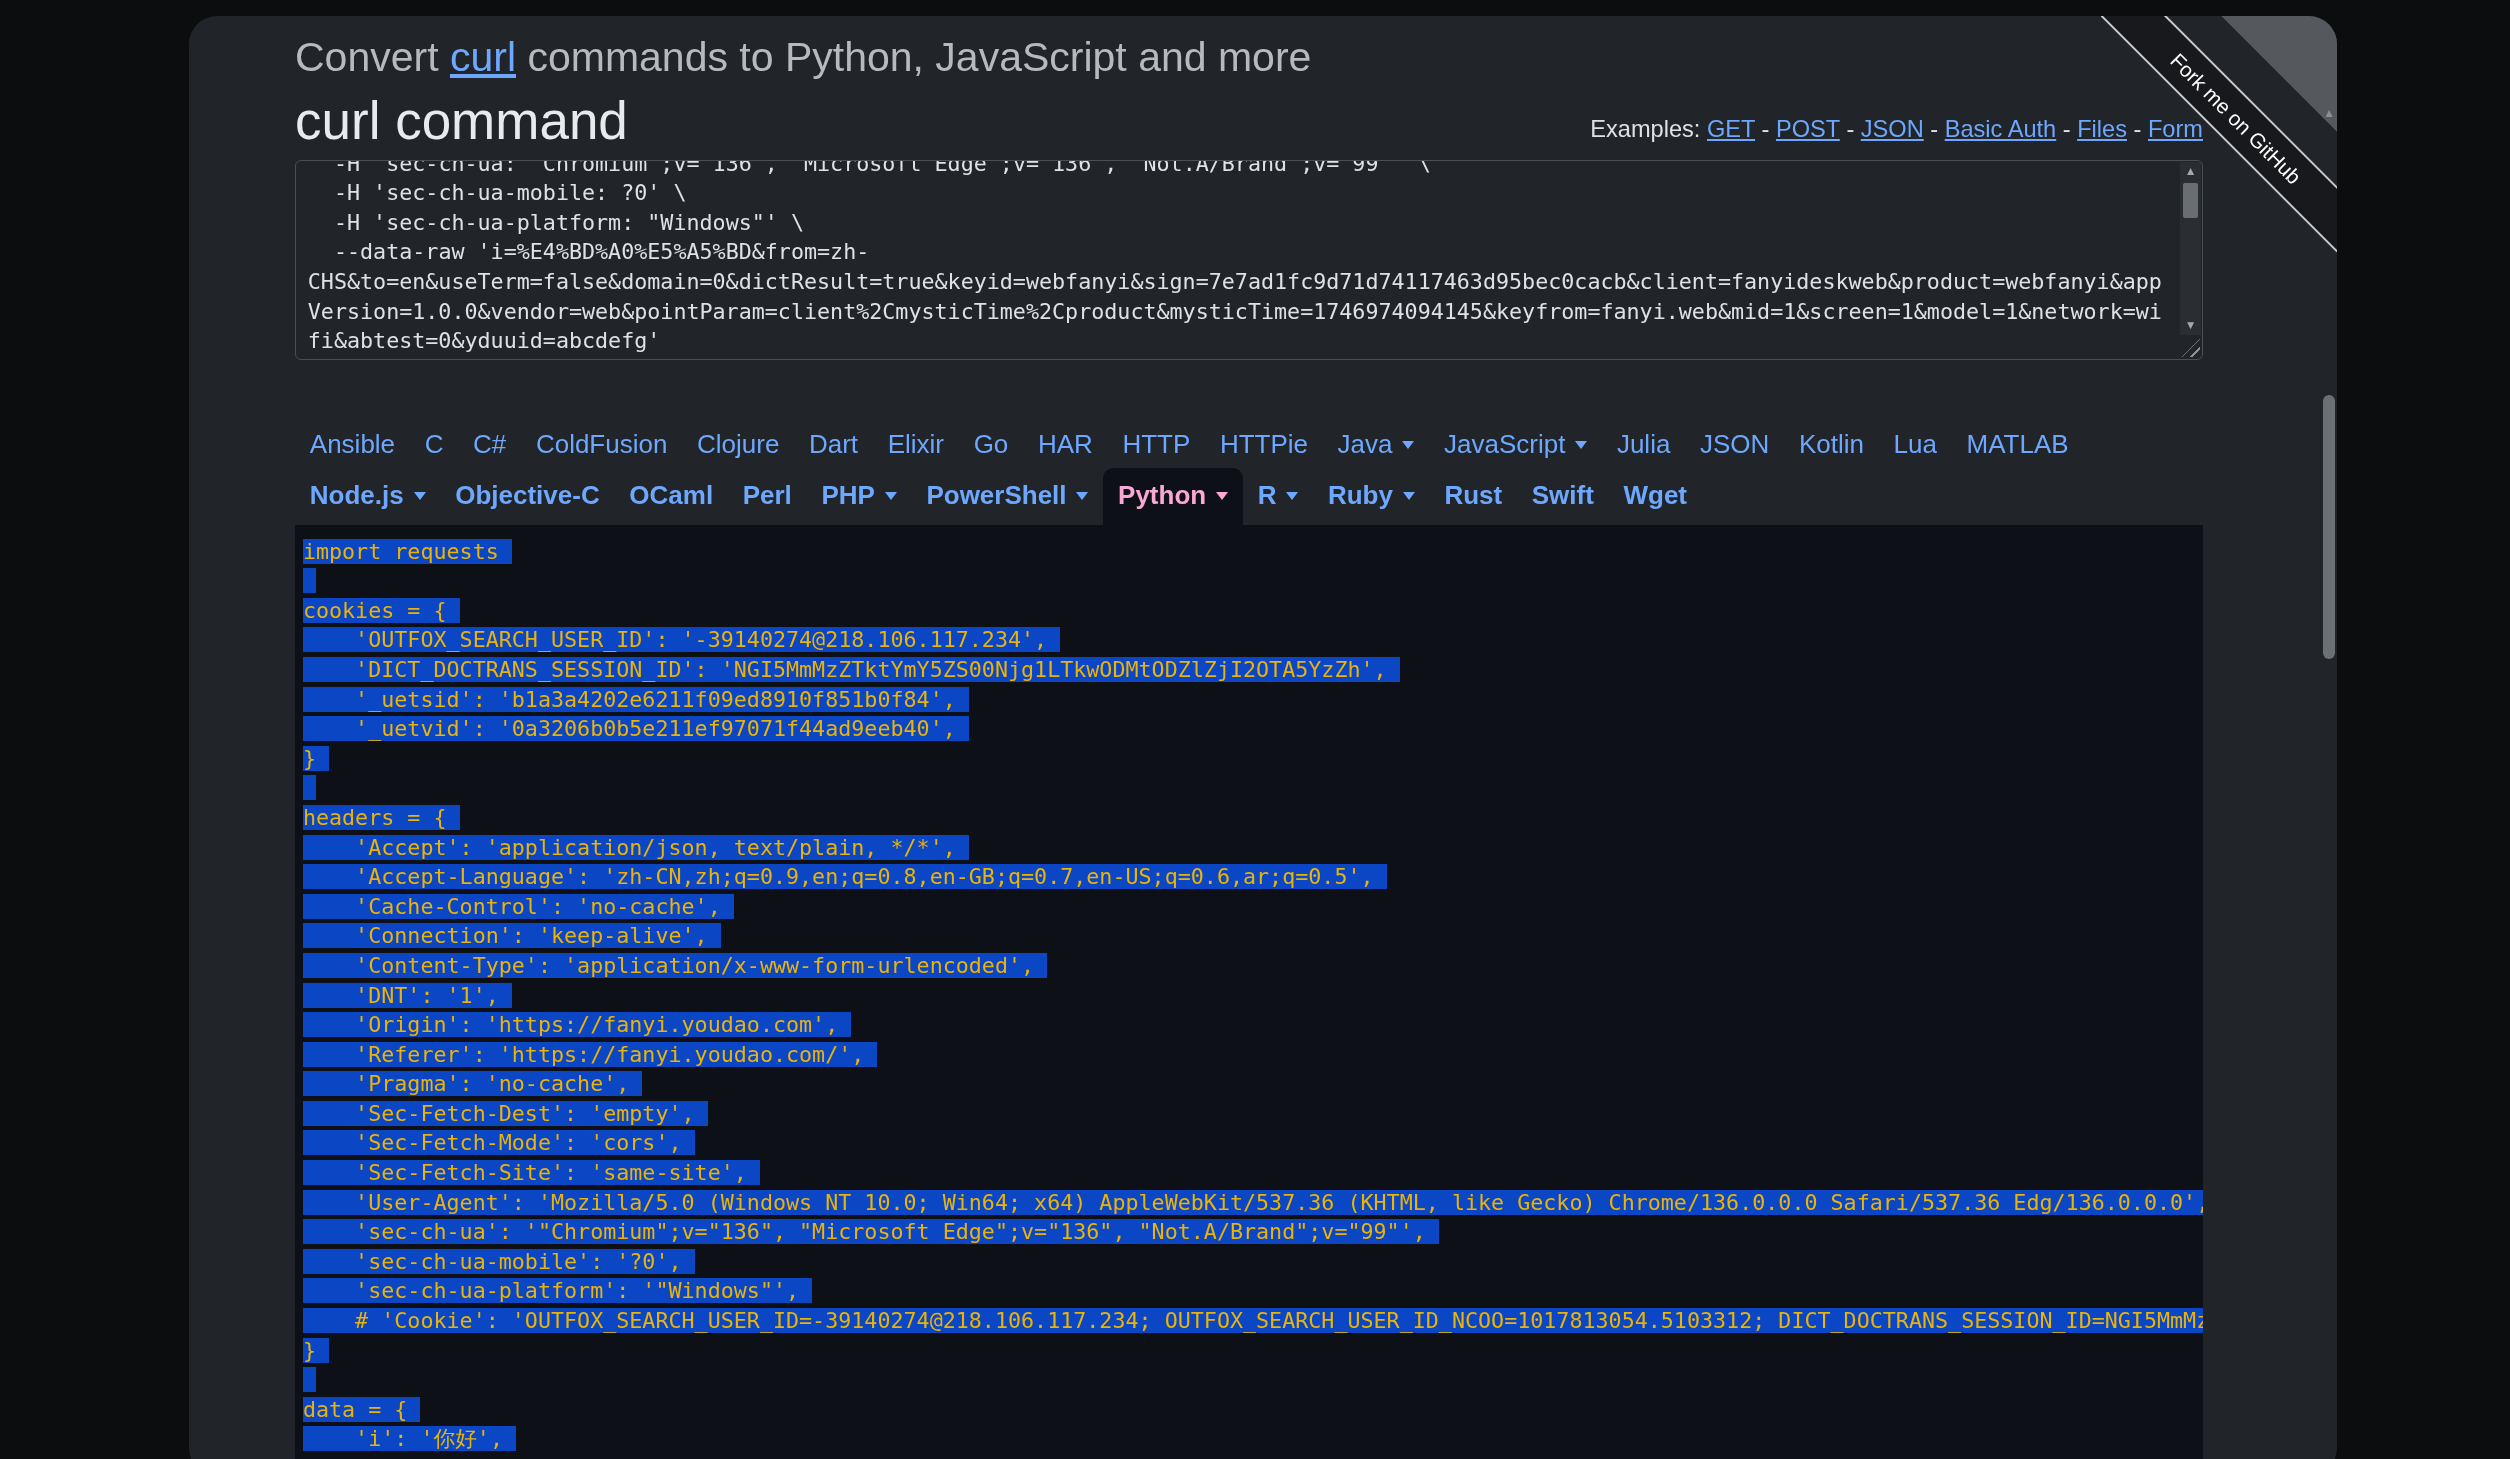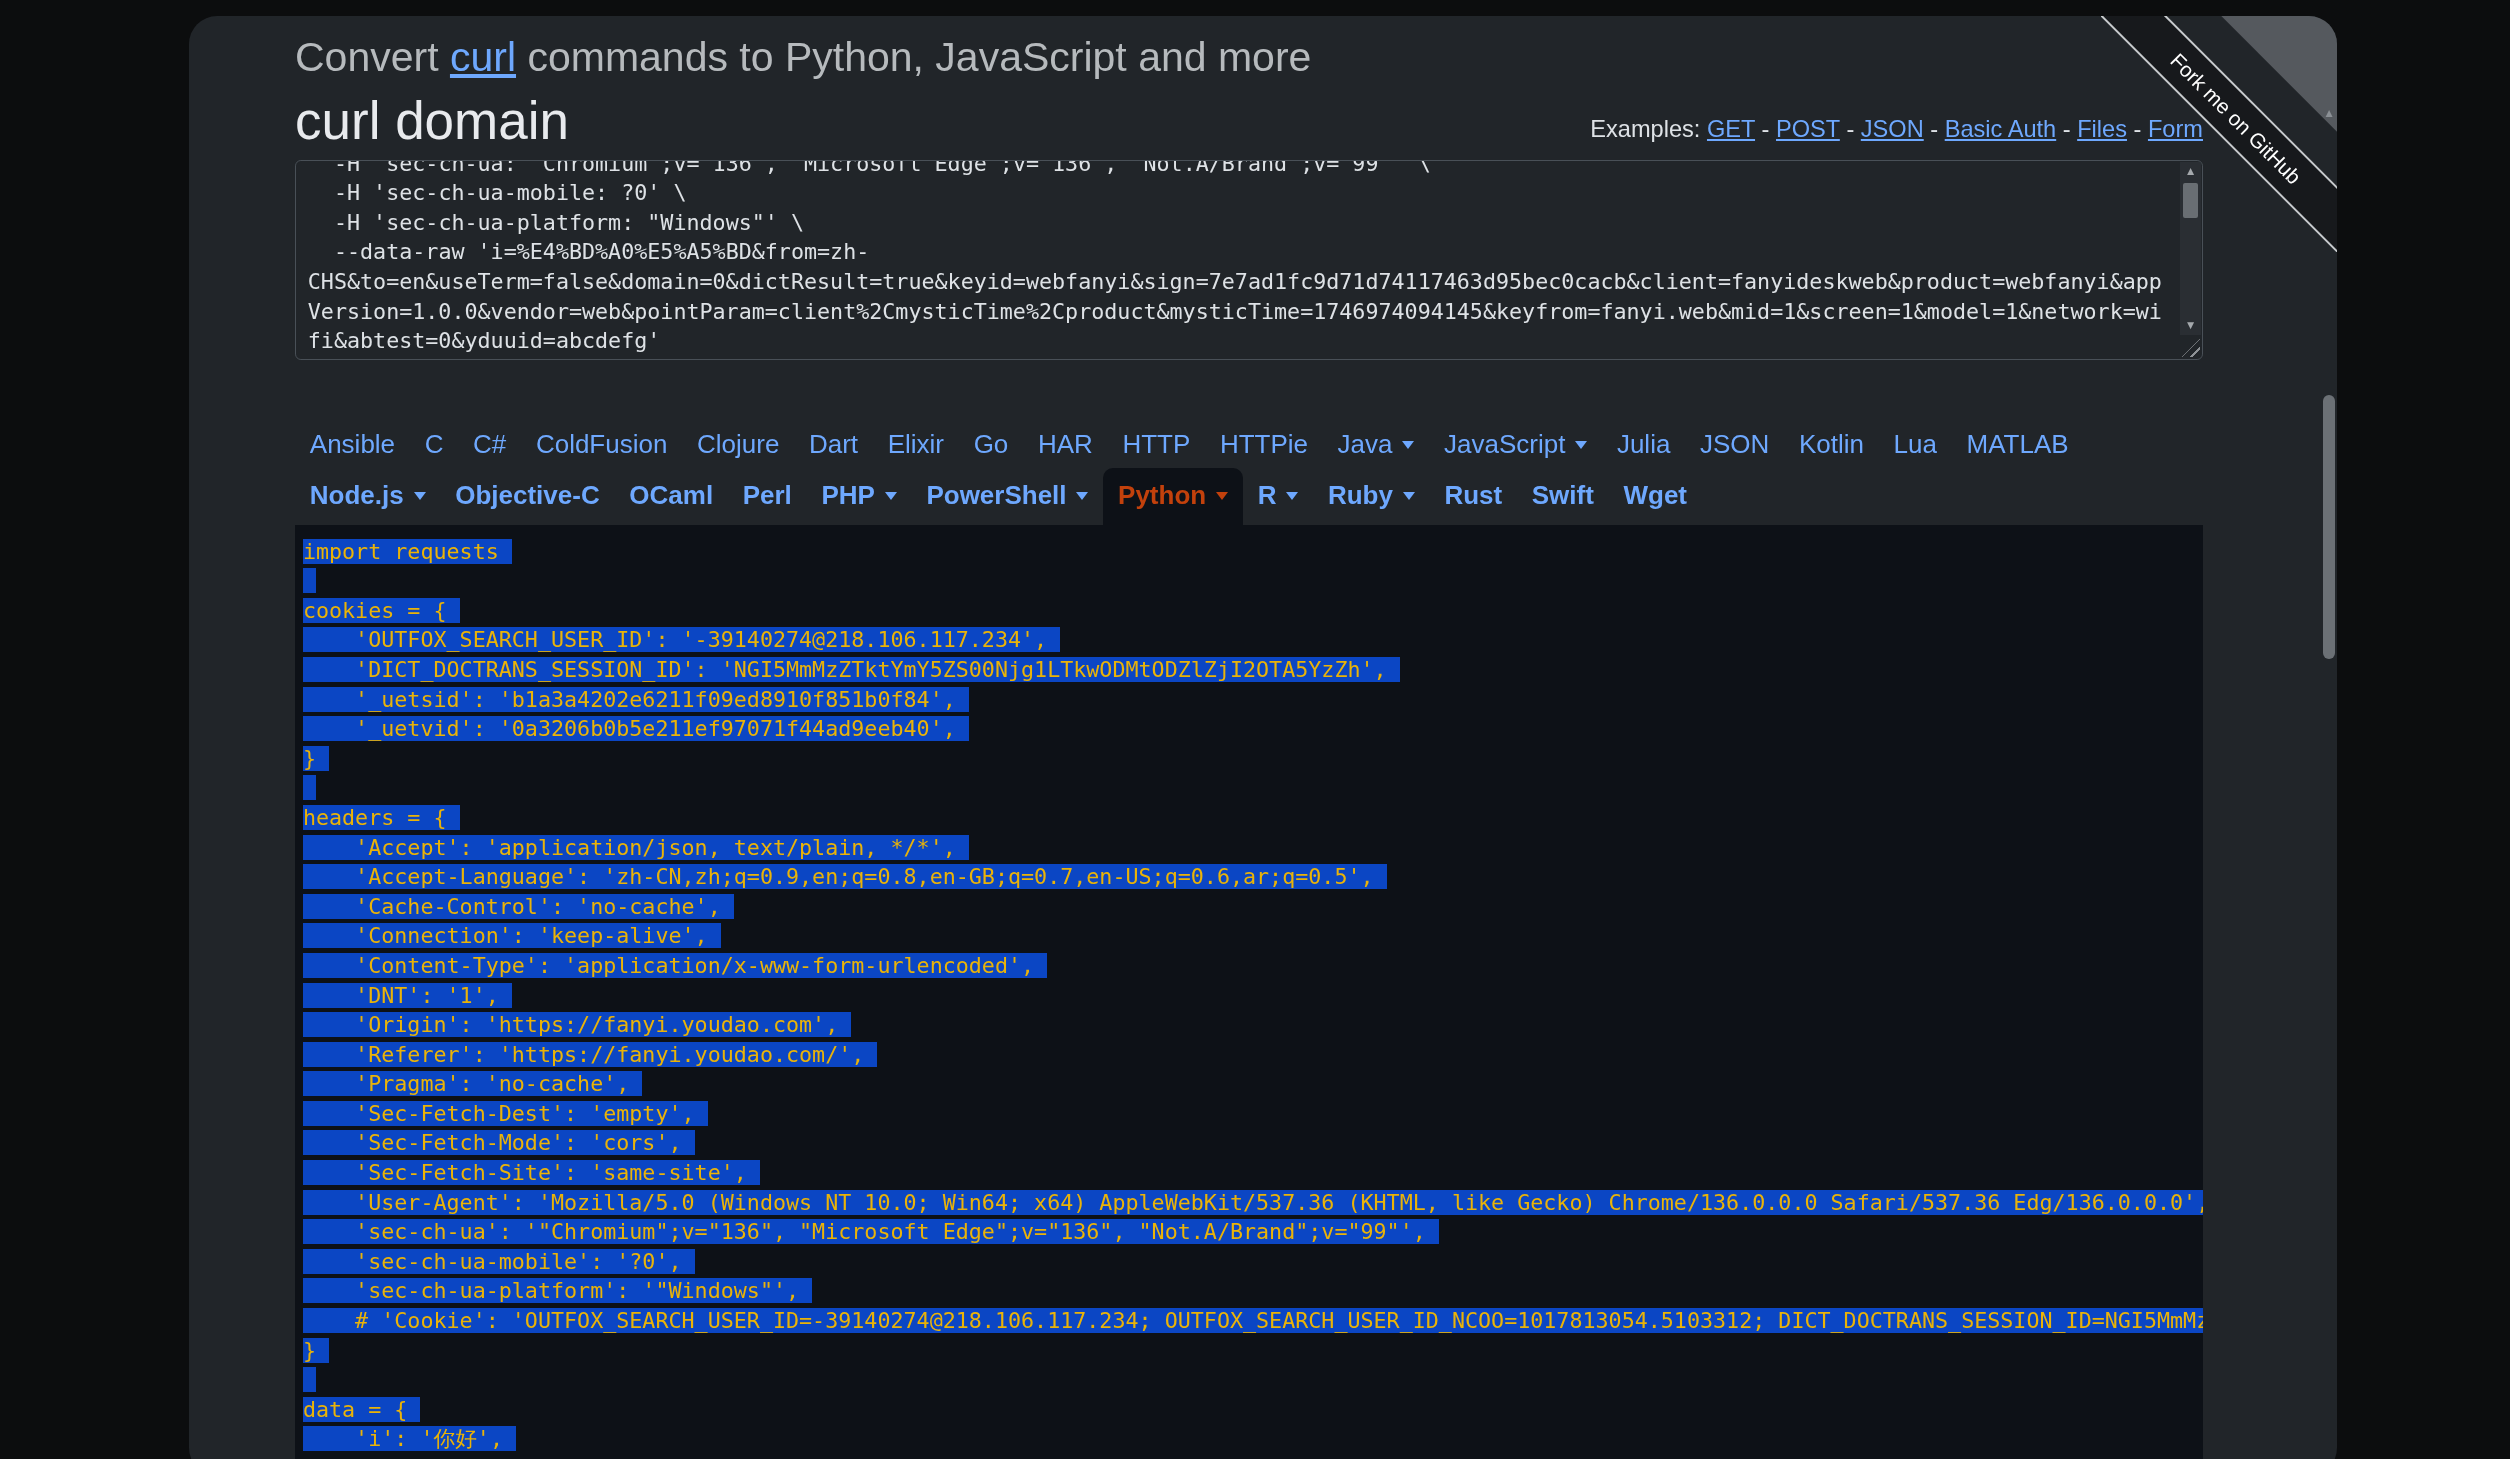--- a/index.html
+++ b/index.html
@@ -26,21 +26,21 @@
   .ta-thumb{position:absolute;left:3px;top:20.7px;width:14.8px;height:35px;background:#696e73;border-radius:2px;}
   .grip{position:absolute;right:2px;bottom:2px;width:18.7px;height:18.7px;
     background:repeating-linear-gradient(135deg,transparent 0 4.9px,#8d9195 4.9px 6.9px);
     clip-path:polygon(100% 0,100% 100%,0 100%);}
   
   .nav{margin-top:61px;font-size:26px;}
   .nav-row{display:flex;align-items:flex-end;}
   .tab{display:inline-flex;align-items:center;padding:7.9px 14.8px;color:#6ea8fe;text-decoration:none;
     white-space:nowrap;border-radius:9.9px 9.9px 0 0;}
   .nav-row.r2 .tab{padding:11.8px 14.8px 13.8px 14.8px;font-weight:bold;}
-  .tab.active{background:#0d1117;color:#c2410c;font-weight:700;}
+  .tab.active{background:#0d1117;color:#f9a8d4;font-weight:700;}
   .caret{display:inline-block;width:0;height:0;border-left:6.9px solid transparent;
     border-right:6.9px solid transparent;border-top:8.9px solid currentColor;margin-left:9.9px;}
   
   .code{background:#0d1117;padding:11.8px 0 39px 7.9px;min-height:985px;}
   .cl{height:29.6px;white-space:pre;overflow:hidden;font-family:"DejaVu Sans Mono","Liberation Mono",monospace;
     font-size:21.7px;line-height:29.6px;color:#eab308;}
   .cl .sel{background:#0b46c4;}
   
   .ribbon{position:absolute;top:0;right:0;width:236px;height:236px;overflow:hidden;}
   .ribbon .tri{position:absolute;top:-83px;right:-83px;width:165px;height:165px;
@@ -56,21 +56,21 @@
 </head>
 <body>
 
 <div>
 <div id="viewport">
 
   <div class="container">
     <h3 class="pagetitle"><span>Convert </span><a>curl</a><span> commands to Python, JavaScript and more</span></h3>
 
     <div class="heading-row">
-      <h1 class="pageheading">curl domain</h1>
+      <h1 class="pageheading">curl command</h1>
       <div class="examples"><span>Examples:</span> <span class="links"><a>GET</a><span class="sep"> - </span><a>POST</a><span class="sep"> - </span><a>JSON</a><span class="sep"> - </span><a>Basic Auth</a><span class="sep"> - </span><a>Files</a><span class="sep"> - </span><a>Form</a></span></div>
     </div>
 
     <div class="curl-box">
       <div class="curl-inner">
         <pre>  -H 'sec-ch-ua: "Chromium";v="136", "Microsoft Edge";v="136", "Not.A/Brand";v="99"' \
   -H 'sec-ch-ua-mobile: ?0' \
   -H 'sec-ch-ua-platform: "Windows"' \
   --data-raw 'i=%E4%BD%A0%E5%A5%BD&amp;from=zh-CHS&amp;to=en&amp;useTerm=false&amp;domain=0&amp;dictResult=true&amp;keyid=webfanyi&amp;sign=7e7ad1fc9d71d74117463d95bec0cacb&amp;client=fanyideskweb&amp;product=webfanyi&amp;appVersion=1.0.0&amp;vendor=web&amp;pointParam=client%2CmysticTime%2Cproduct&amp;mysticTime=1746974094145&amp;keyfrom=fanyi.web&amp;mid=1&amp;screen=1&amp;model=1&amp;network=wifi&amp;abtest=0&amp;yduuid=abcdefg'</pre>
       </div>

